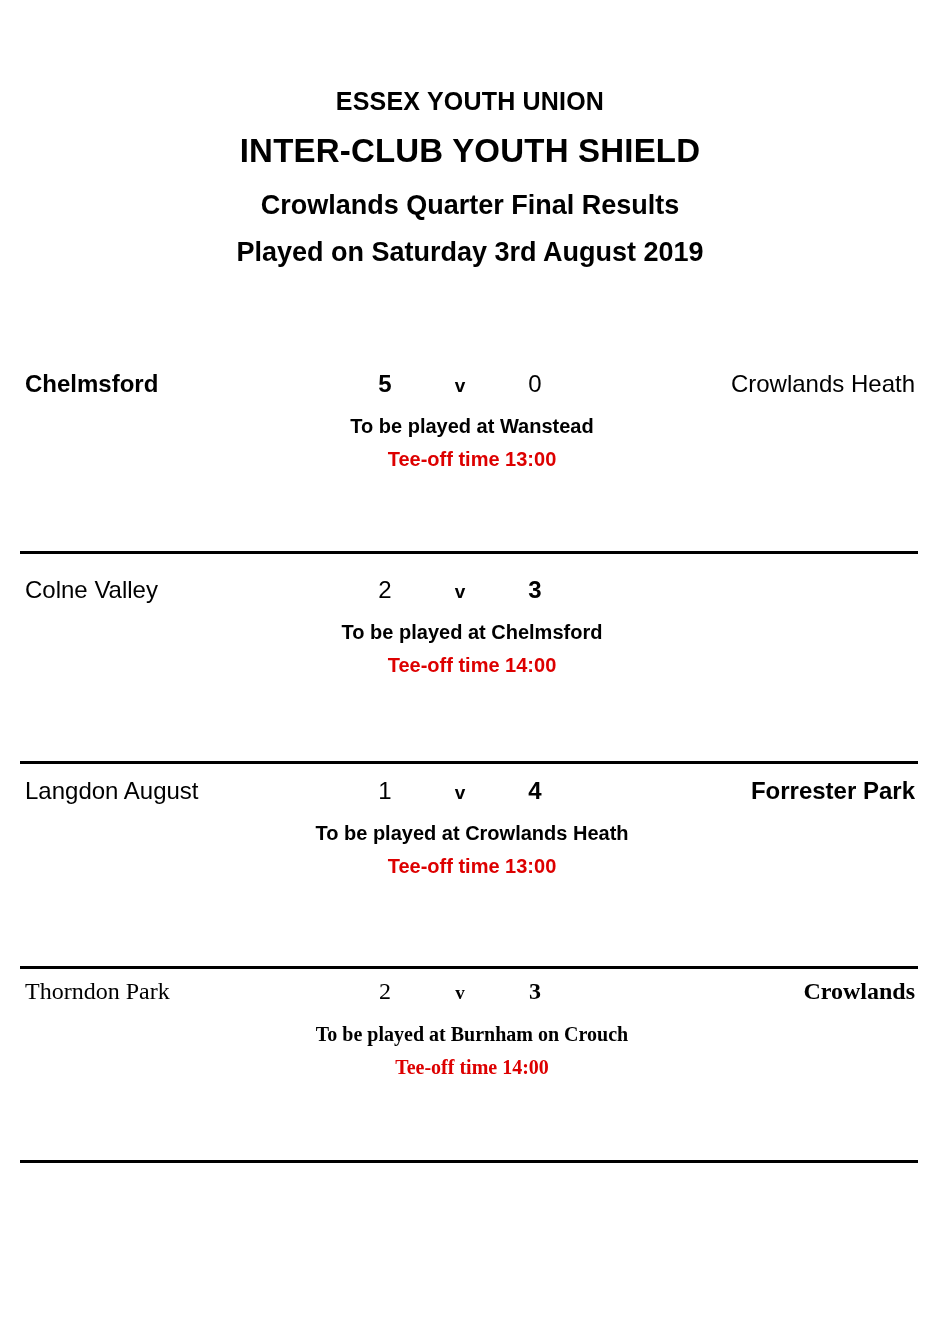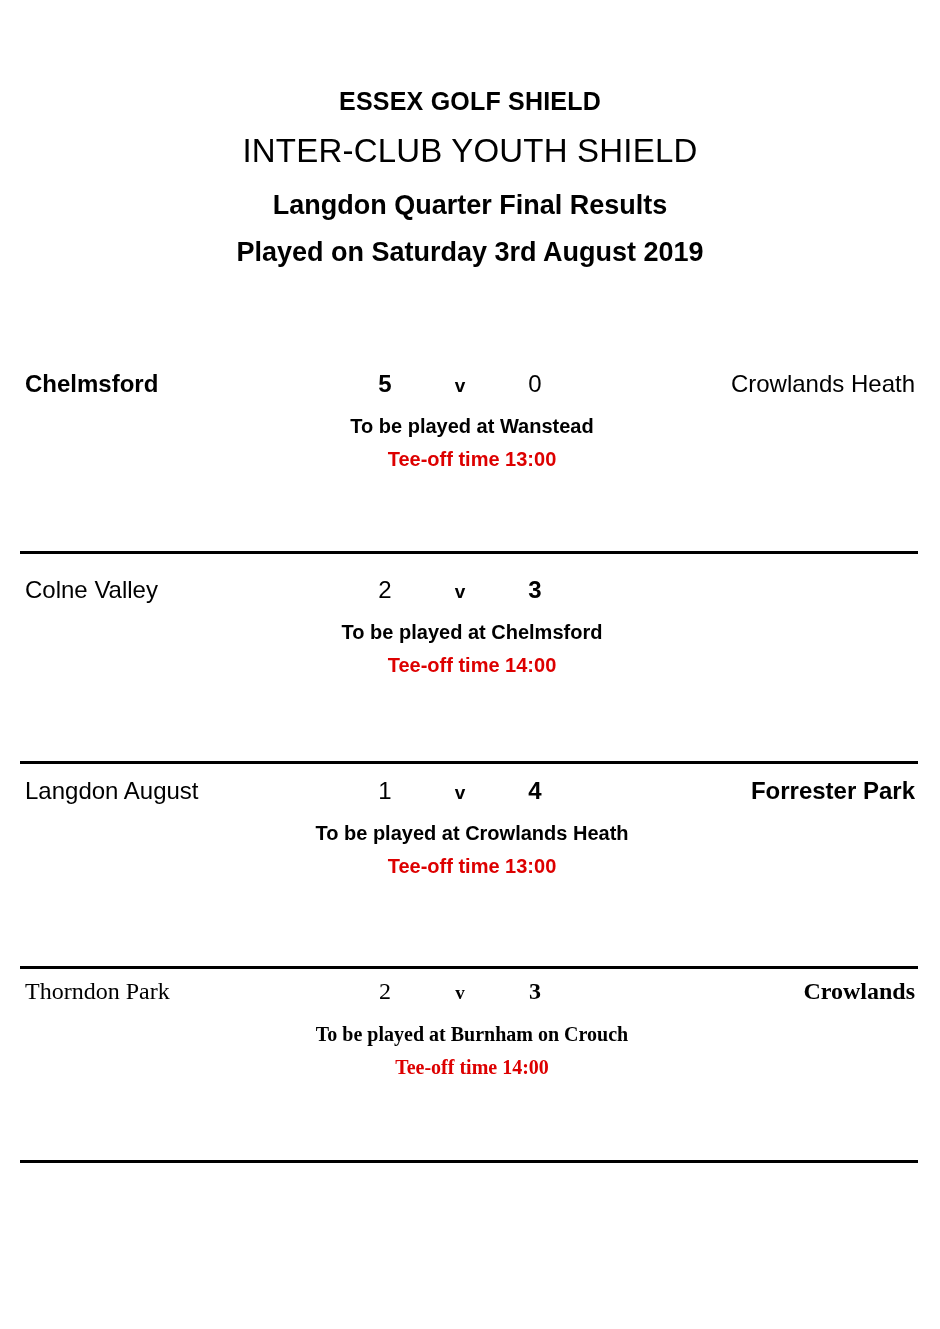--- a/index.html
+++ b/index.html
@@ -26,21 +26,21 @@
   }
   .org-name {
     font-size: 25px;
     font-weight: bold;
     letter-spacing: 0.2px;
     margin-top: 88px;
     line-height: 1.1;
   }
   .main-title {
     font-size: 33px;
-    font-weight: normal;
+    font-weight: bold;
     letter-spacing: 0.2px;
     margin-top: 17px;
     line-height: 1.1;
   }
   .subtitle {
     font-size: 27px;
     font-weight: bold;
     margin-top: 22px;
     line-height: 1.1;
   }
@@ -125,23 +125,23 @@
     left: 20px;
     width: 898px;
     height: 0;
     border-top: 3px solid #000000;
   }
 </style>
 </head>
 <body>
 
 <div class="header">
-  <div class="org-name">ESSEX GOLF SHIELD</div>
+  <div class="org-name">ESSEX YOUTH UNION</div>
   <div class="main-title">INTER-CLUB YOUTH SHIELD</div>
-  <div class="subtitle">Langdon Quarter Final Results</div>
+  <div class="subtitle">Crowlands Quarter Final Results</div>
   <div class="date-line">Played on Saturday 3rd August 2019</div>
 </div>
 
 <div class="matches">
 
   <div class="match-block">
     <div class="match-row">
       <span class="team-home winner">Chelmsford</span>
       <span class="score-group">
         <span class="score-home winner">5</span>

